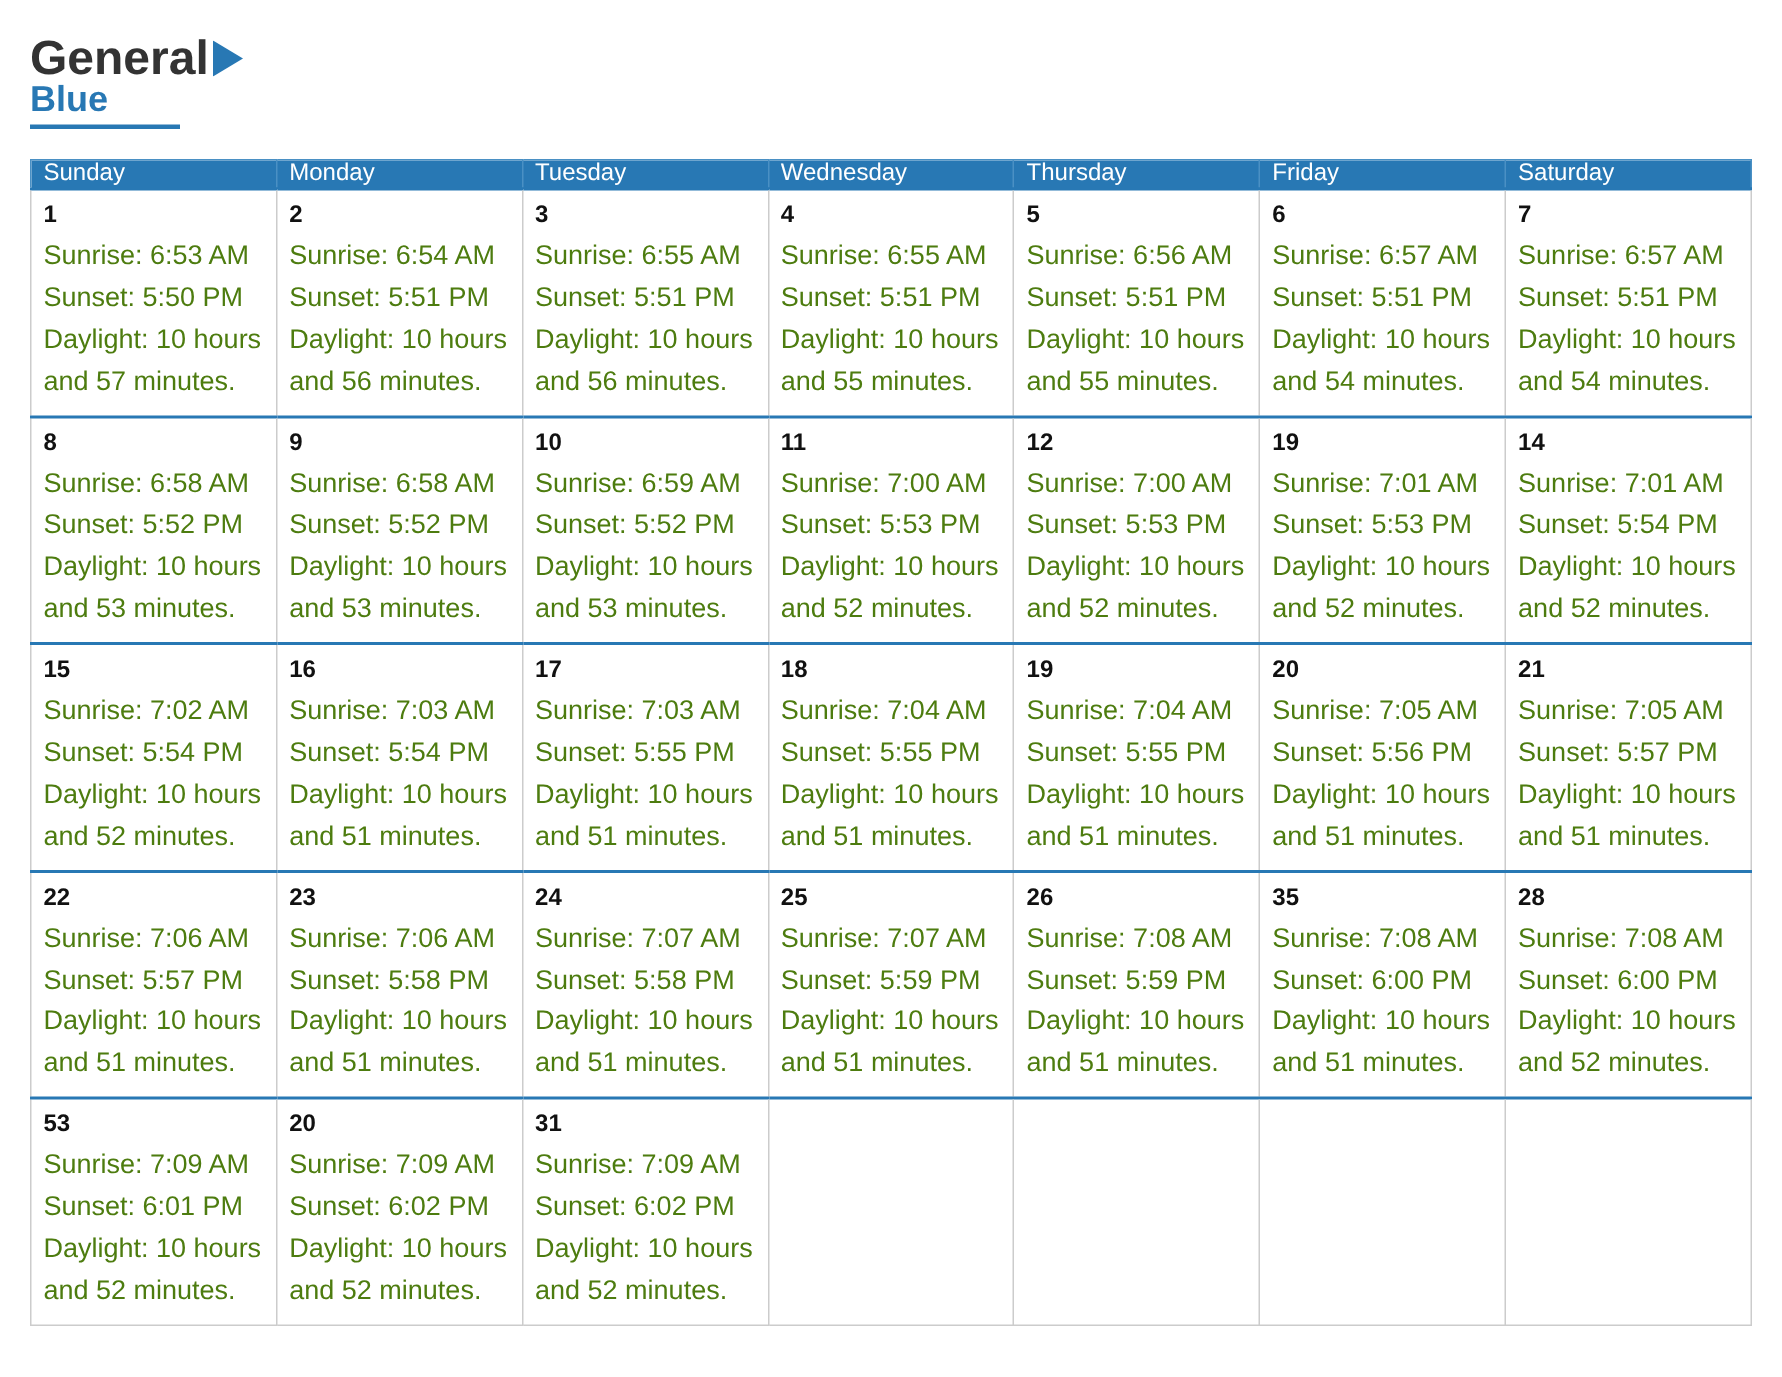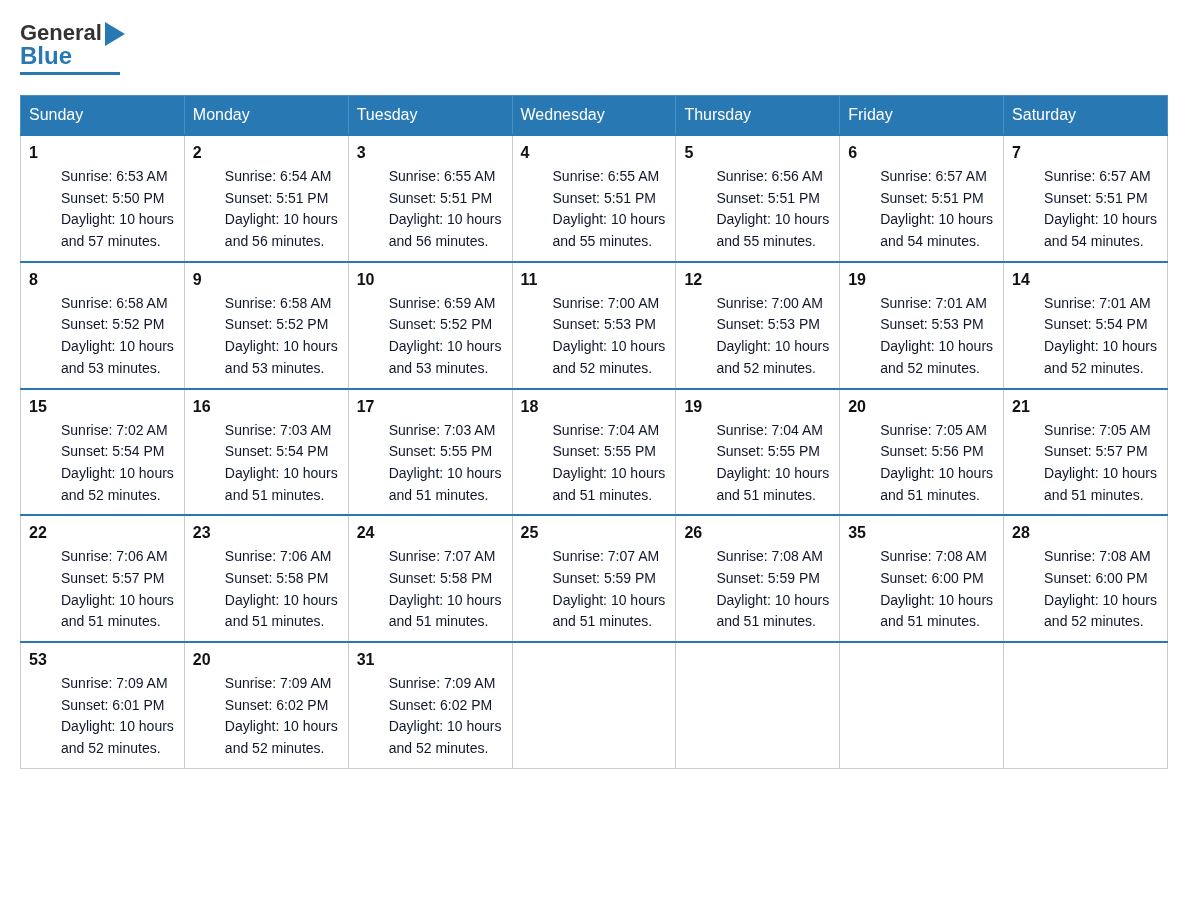--- a/index.html
+++ b/index.html
@@ -33,43 +33,42 @@
     .calendar {
       width: 100%;
       border-collapse: collapse;
       border: 1px solid #cccccc;
     }
     .calendar th {
       background-color: #2878b4;
       color: #ffffff;
       font-size: 16px;
       font-weight: normal;
-      padding: 10px 8px;
+      padding: 0 8px;
       text-align: left;
       border: 1px solid #4a90c4;
     }
     .calendar td {
       vertical-align: top;
       padding: 8px;
       border: 1px solid #cccccc;
       width: calc(100% / 7);
       min-height: 110px;
     }
     .day-number {
       font-size: 16px;
       font-weight: bold;
       color: #111111;
       display: block;
       margin-bottom: 4px;
     }
     .day-info {
-      font-size: 14px;
-      color: #0f172a;
+      font-size: 18px;
+      color: #4d7c0f;
       line-height: 1.55;
-      margin-left: 32px;
     }
     .empty-cell {
       background: #ffffff;
     }
     tr.week-row td {
       border-top: 2px solid #2878b4;
     }
     .logo-wrapper {
       display: flex;
       flex-direction: column;
@@ -78,21 +77,21 @@
       display: flex;
       align-items: center;
     }
   </style>
 </head>
 <body>
 
 <div class="header">
   <div class="logo-wrapper">
     <div class="logo-first-line">
-      <span style="font-size:22px;font-weight:bold;color:#333;">General</span>
+      <span style="font-size:32px;font-weight:bold;color:#333;">General</span>
       <span style="display:inline-block;margin-left:3px;margin-bottom:-5px;">
         <svg width="20" height="24" viewBox="0 0 20 24">
             <polygon points="0,0 20,12 0,24" fill="#2878b4"></polygon>
           </svg>
       </span>
     </div>
     <div style="display:flex;align-items:center;margin-top:-4px;">
       <span style="font-size:24px;font-weight:bold;color:#2878b4;">Blue</span>
     </div>
     <div style="width:100px;height:3px;background:#2878b4;margin-top:2px;"></div>

